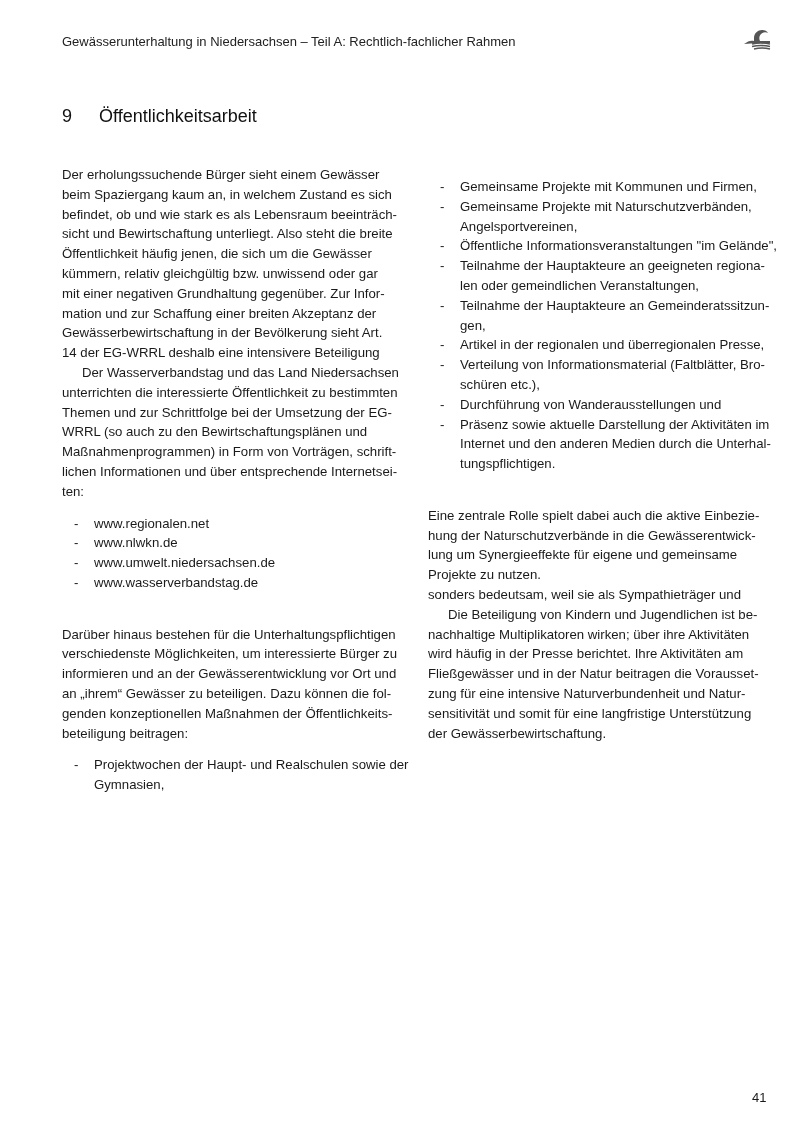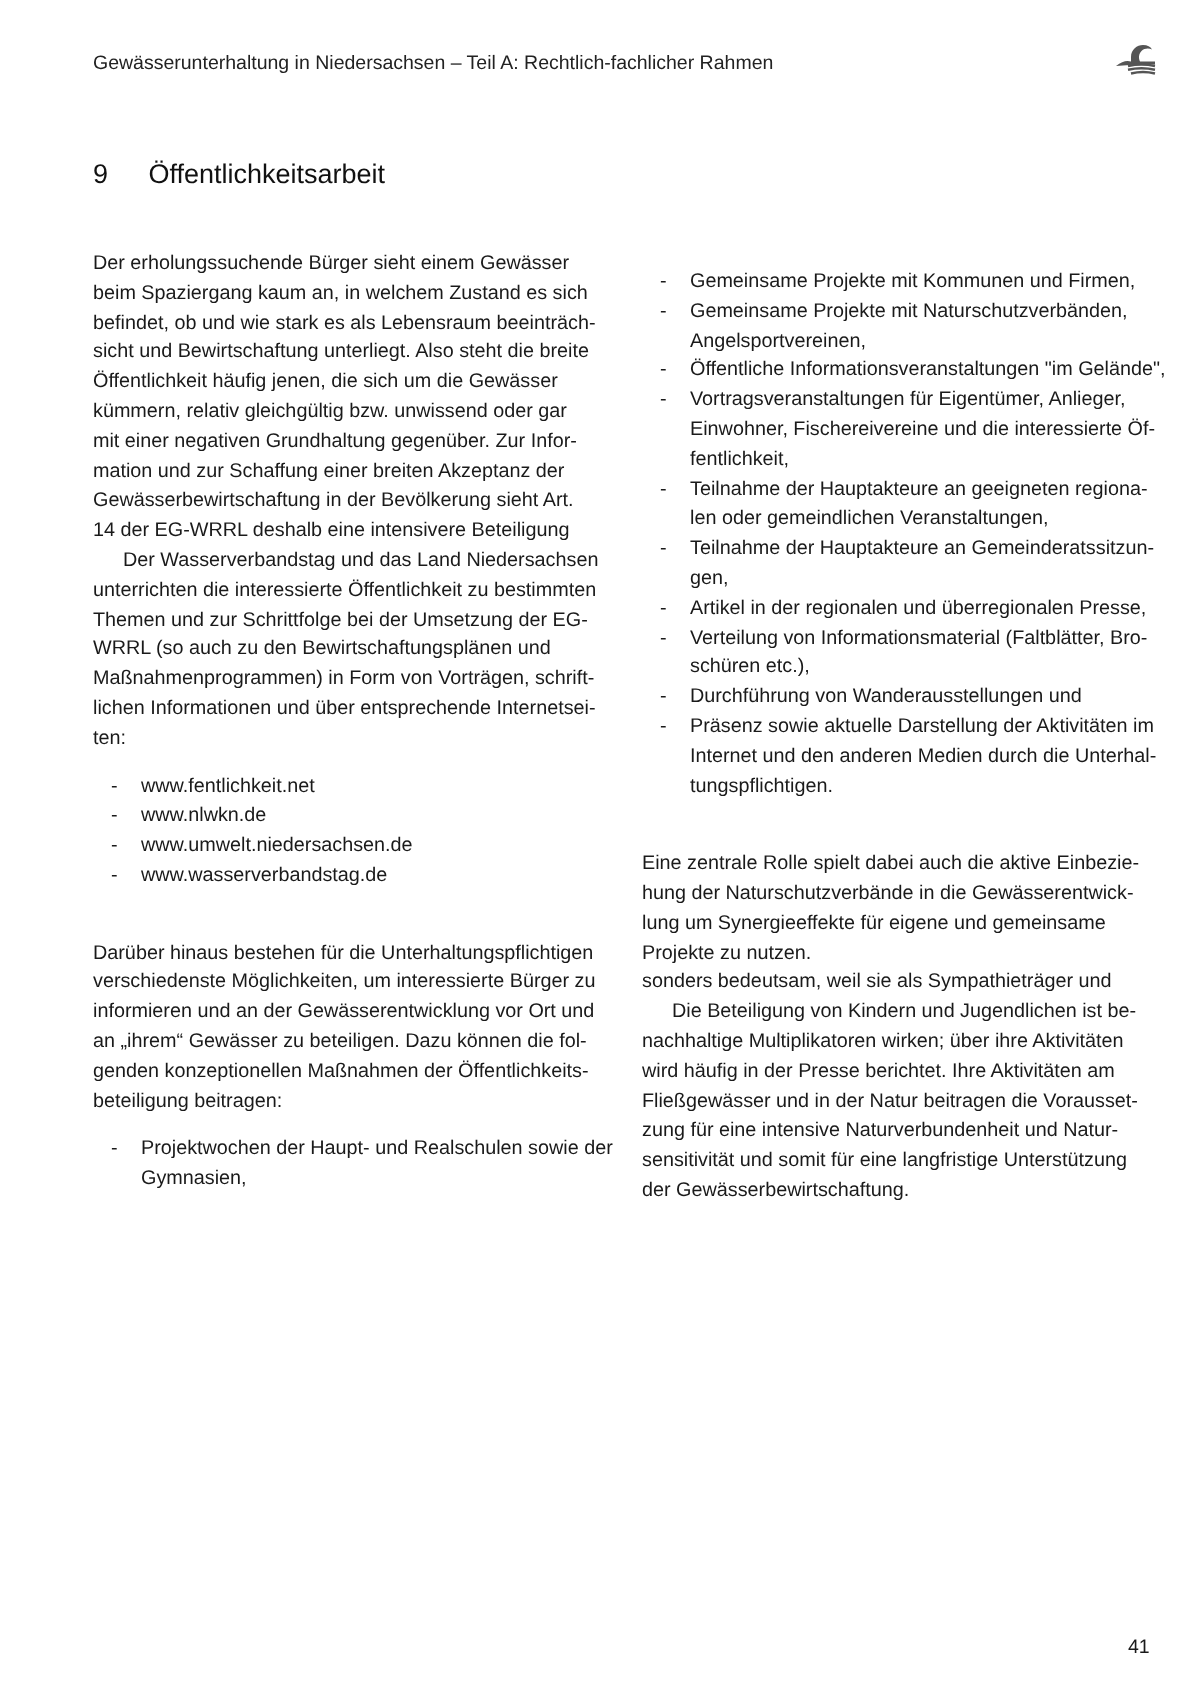--- a/index.html
+++ b/index.html
@@ -52,21 +52,21 @@
   <p>
     <span class="line" style="padding-left:20px">Der Wasserverbandstag und das Land Niedersachsen</span>
     <span class="line">unterrichten die interessierte Öffentlichkeit zu bestimmten</span>
     <span class="line">Themen und zur Schrittfolge bei der Umsetzung der EG-</span>
     <span class="line">WRRL (so auch zu den Bewirtschaftungsplänen und</span>
     <span class="line">Maßnahmenprogrammen) in Form von Vorträgen, schrift-</span>
     <span class="line">lichen Informationen und über entsprechende Internetsei-</span>
     <span class="line">ten:</span>
   </p>
   <ul class="dash">
-    <li><span>www.fentlichkeit.net</span></li>
+    <li><span>www.regionalen.net</span></li>
     <li><span>www.nlwkn.de</span></li>
     <li><span>www.umwelt.niedersachsen.de</span></li>
     <li><span>www.wasserverbandstag.de</span></li>
   </ul>
   <div class="gap"></div>
   <p>
     <span class="line">Darüber hinaus bestehen für die Unterhaltungspflichtigen</span>
     <span class="line">verschiedenste Möglichkeiten, um interessierte Bürger zu</span>
     <span class="line">informieren und an der Gewässerentwicklung vor Ort und</span>
     <span class="line">an „ihrem“ Gewässer zu beteiligen. Dazu können die fol-</span>
@@ -85,25 +85,20 @@
   <ul class="dash">
     <li>
       <span class="line">Gemeinsame Projekte mit Kommunen und Firmen,</span>
     </li>
     <li>
       <span class="line">Gemeinsame Projekte mit Naturschutzverbänden,</span>
       <span class="line">Angelsportvereinen,</span>
     </li>
     <li>
       <span class="line">Öffentliche Informationsveranstaltungen "im Gelände",</span>
-    </li>
-    <li>
-      <span class="line">Vortragsveranstaltungen für Eigentümer, Anlieger,</span>
-      <span class="line">Einwohner, Fischereivereine und die interessierte Öf-</span>
-      <span class="line">fentlichkeit,</span>
     </li>
     <li>
       <span class="line">Teilnahme der Hauptakteure an geeigneten regiona-</span>
       <span class="line">len oder gemeindlichen Veranstaltungen,</span>
     </li>
     <li>
       <span class="line">Teilnahme der Hauptakteure an Gemeinderatssitzun-</span>
       <span class="line">gen,</span>
     </li>
     <li>

